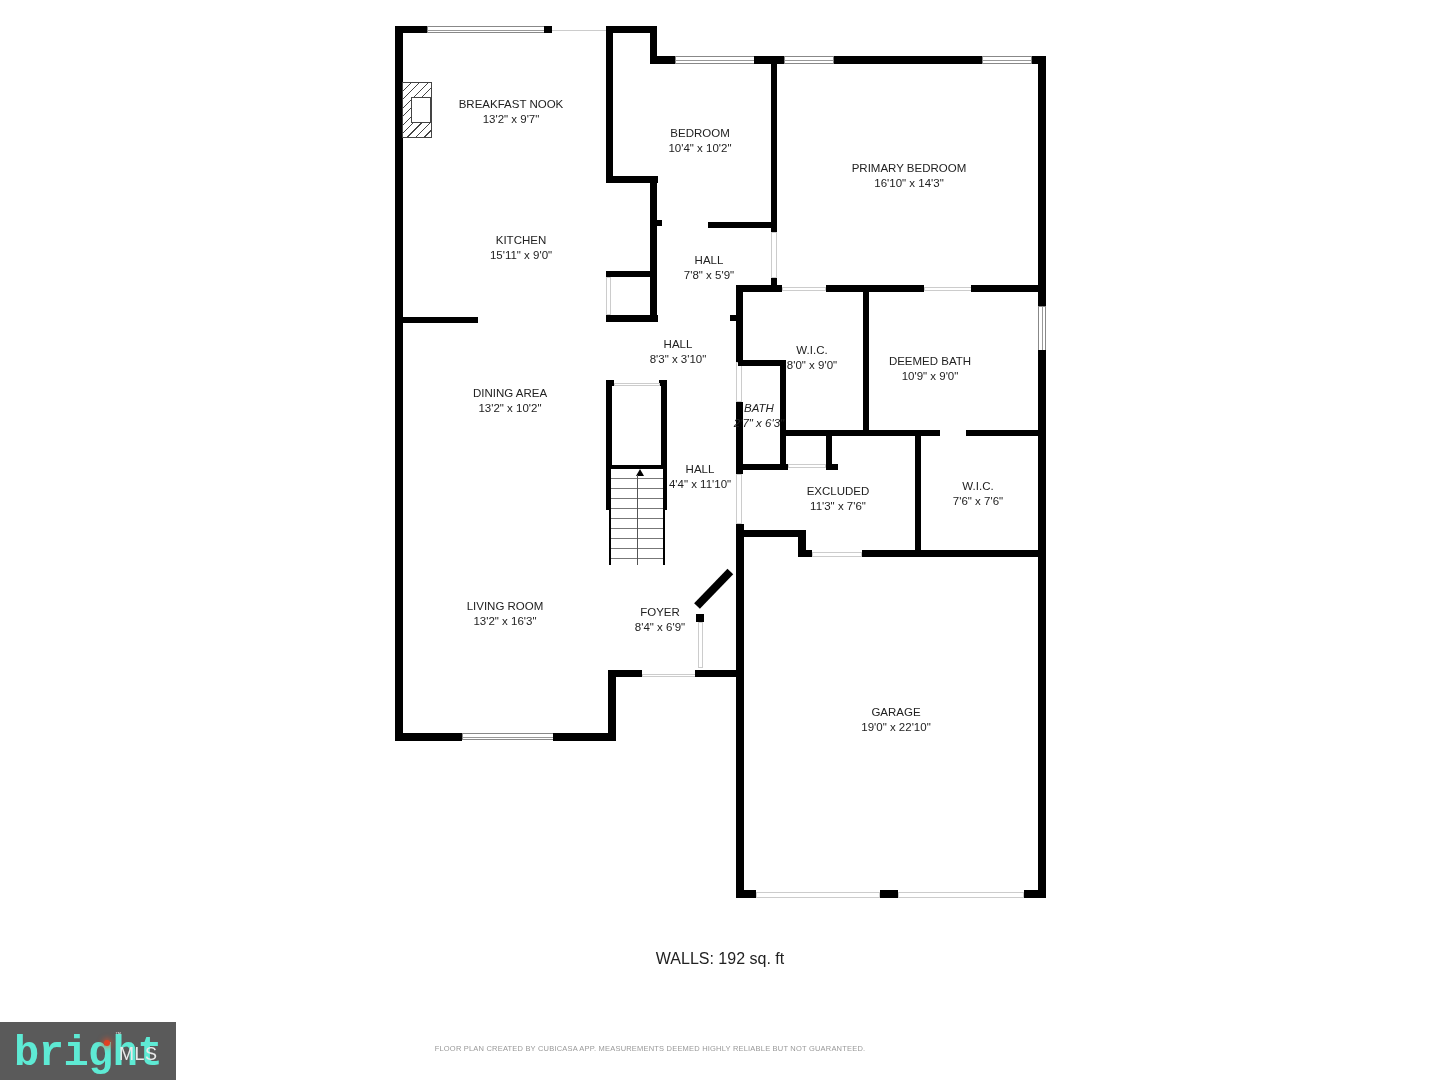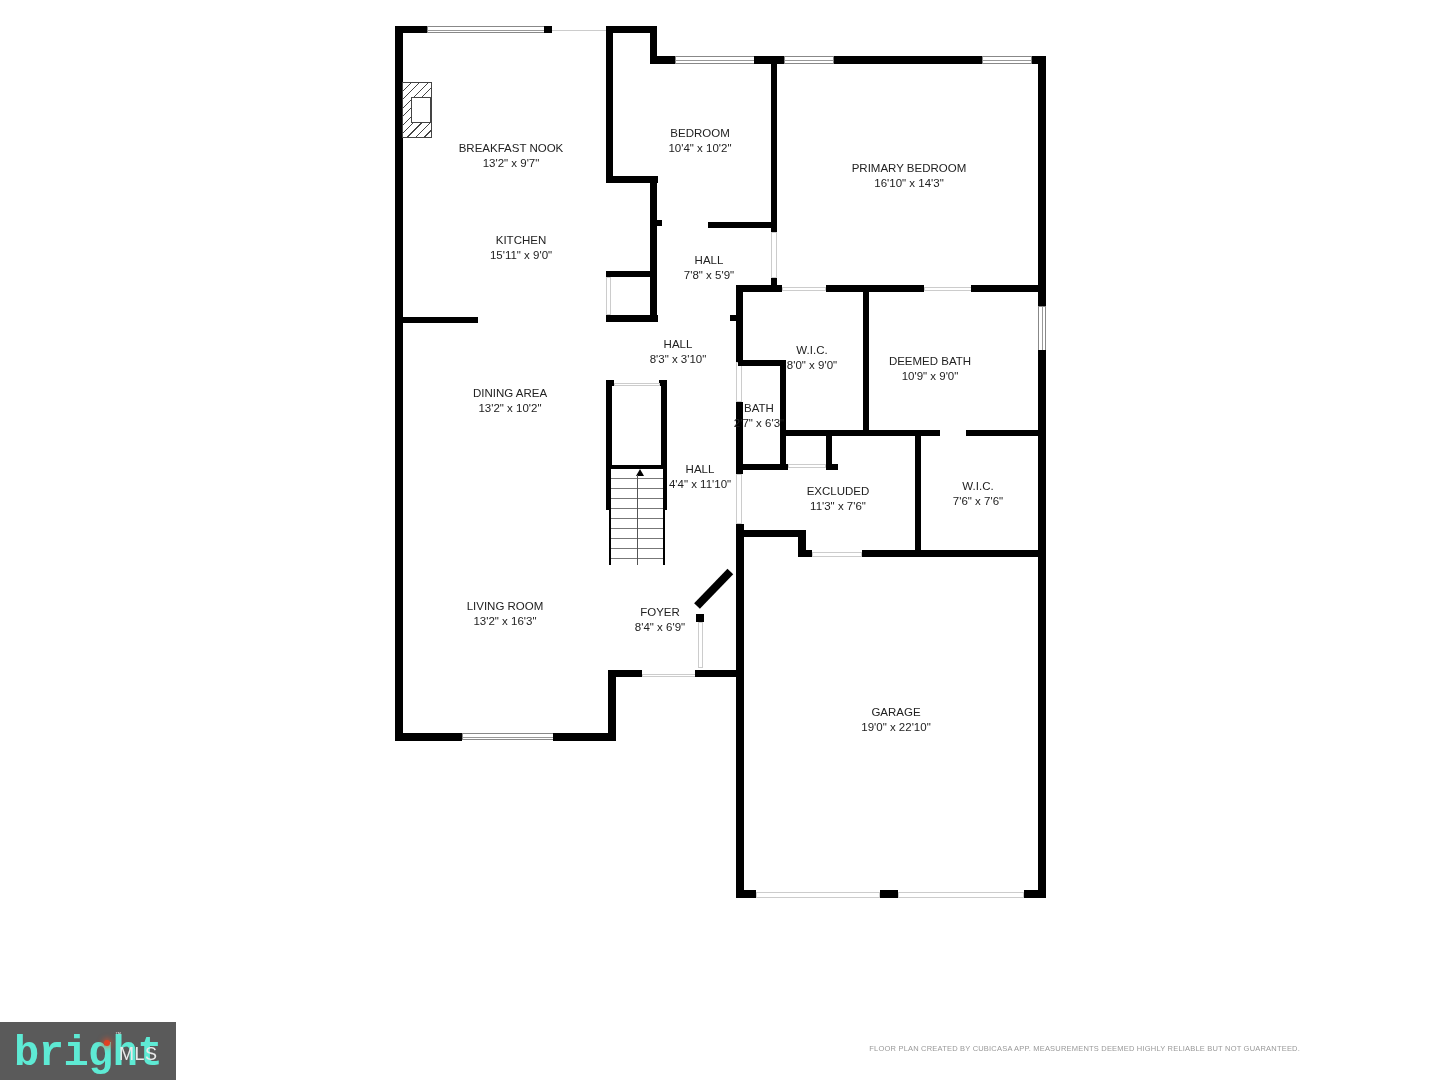--- a/index.html
+++ b/index.html
@@ -17,21 +17,21 @@
   .stairs { position:absolute; left:609px; top:469px; width:56px; height:96px; border-left:2px solid #000; border-right:2px solid #000; box-sizing:border-box;
             background:repeating-linear-gradient(to bottom, #fff 0 9px, #777 9px 10px); }
   .stairs::after { content:""; position:absolute; left:50%; top:6px; bottom:0; border-left:1px solid #555; }
   .arrow { position:absolute; left:27px; top:0; width:0; height:0; border-left:4px solid transparent; border-right:4px solid transparent; border-bottom:7px solid #000; transform:translateX(-2px); }
   .fireplace { position:absolute; left:402px; top:82px; width:30px; height:56px; border:1px solid #444; box-sizing:border-box;
                background:repeating-linear-gradient(135deg, #fff 0 5px, #444 5px 6px); }
   .fireplace::after { content:""; position:absolute; left:8px; top:14px; width:20px; height:26px; background:#fff; border:1px solid #444; box-sizing:border-box; }
   .diag { position:absolute; left:697px; top:602px; width:48px; height:8px; background:#000; transform-origin:left center; transform:rotate(-46deg); }
   .summary { position:absolute; left:0; width:1440px; top:948px; text-align:center; font-size:16px; line-height:22px; color:#222; }
   .summary .total { font-weight:bold; font-size:16px; }
-  .credit { position:absolute; left:0; width:1300px; top:1044px; text-align:right; font-size:7.5px; color:#999; letter-spacing:0.2px; }
+  .credit { position:absolute; left:0; width:1300px; top:1044px; text-align:center; font-size:7.5px; color:#999; letter-spacing:0.2px; }
   .logo { position:absolute; left:0; top:1022px; width:176px; height:58px; background:#5a5a5a; }
   .logo .b { position:absolute; left:14px; top:8px; font-family:Liberation Mono, monospace; font-size:42px; color:#5eead4; font-weight:bold; letter-spacing:-0.5px; }
   .logo .m { position:absolute; left:119px; top:22px; font-size:18px; color:#eaeaea; letter-spacing:0.5px; }
   .logo .dot { position:absolute; left:104px; top:18px; width:6px; height:6px; background:#e04020; border-radius:50%; box-shadow:0 0 5px 2px rgba(230,80,40,0.6); }
   .logo .tm { position:absolute; left:115px; top:9px; font-size:6px; color:#ddd; }
 </style>
 </head>
 <body>
 
 <div class="plan">
@@ -127,21 +127,21 @@
 
   <div class="w" style="left:736px;top:890px;width:20px;height:8px;"></div>
   <div class="door" style="left:756px;top:892px;width:124px;height:6px;"></div>
   <div class="w" style="left:880px;top:890px;width:18px;height:8px;"></div>
   <div class="door" style="left:898px;top:892px;width:126px;height:6px;"></div>
   <div class="w" style="left:1024px;top:890px;width:22px;height:8px;"></div>
   <div class="w" style="left:736px;top:530px;width:36px;height:7px;"></div>
 
   <div class="fireplace"></div>
 
-  <div class="room" style="left:511px;top:97px;margin-top:44px;">
+  <div class="room" style="left:511px;top:97px;">
     <span class="nm">BREAKFAST NOOK</span>
     <span class="dm">13'2" x 9'7"</span>
   </div>
   <div class="room" style="left:521px;top:233px;">
     <span class="nm">KITCHEN</span>
     <span class="dm">15'11" x 9'0"</span>
   </div>
   <div class="room" style="left:700px;top:126px;">
     <span class="nm">BEDROOM</span>
     <span class="dm">10'4" x 10'2"</span>
@@ -159,21 +159,21 @@
     <span class="dm">8'3" x 3'10"</span>
   </div>
   <div class="room" style="left:812px;top:343px;">
     <span class="nm">W.I.C.</span>
     <span class="dm">8'0" x 9'0"</span>
   </div>
   <div class="room" style="left:930px;top:354px;">
     <span class="nm">DEEMED BATH</span>
     <span class="dm">10'9" x 9'0"</span>
   </div>
-  <div class="room" style="left:759px;top:401px;">
+  <div class="room" style="left:759px;top:401px;font-style:italic;">
     <span class="nm">BATH</span>
     <span class="dm">2'7" x 6'3"</span>
   </div>
   <div class="room" style="left:510px;top:386px;">
     <span class="nm">DINING AREA</span>
     <span class="dm">13'2" x 10'2"</span>
   </div>
   <div class="room" style="left:700px;top:462px;">
     <span class="nm">HALL</span>
     <span class="dm">4'4" x 11'10"</span>
@@ -194,20 +194,21 @@
     <span class="nm">FOYER</span>
     <span class="dm">8'4" x 6'9"</span>
   </div>
   <div class="room" style="left:896px;top:705px;">
     <span class="nm">GARAGE</span>
     <span class="dm">19'0" x 22'10"</span>
   </div>
 </div>
 
 <div class="summary">
+  <div>WALLS: 192 sq. ft</div>
 </div>
 
 <div class="credit">FLOOR PLAN CREATED BY CUBICASA APP. MEASUREMENTS DEEMED HIGHLY RELIABLE BUT NOT GUARANTEED.</div>
 
 <div class="logo">
   <span class="b">bright</span>
   <span class="dot"></span>
   <span class="tm">™</span>
   <span class="m">MLS</span>
 </div>

